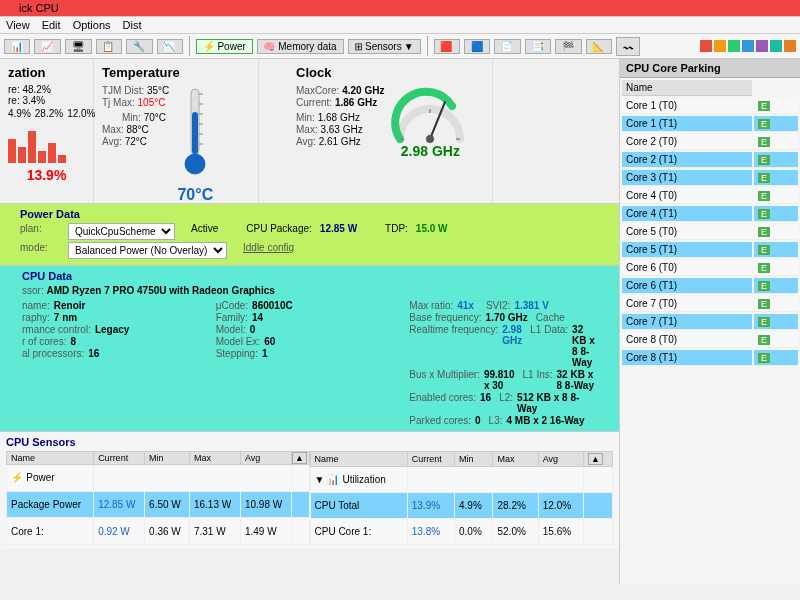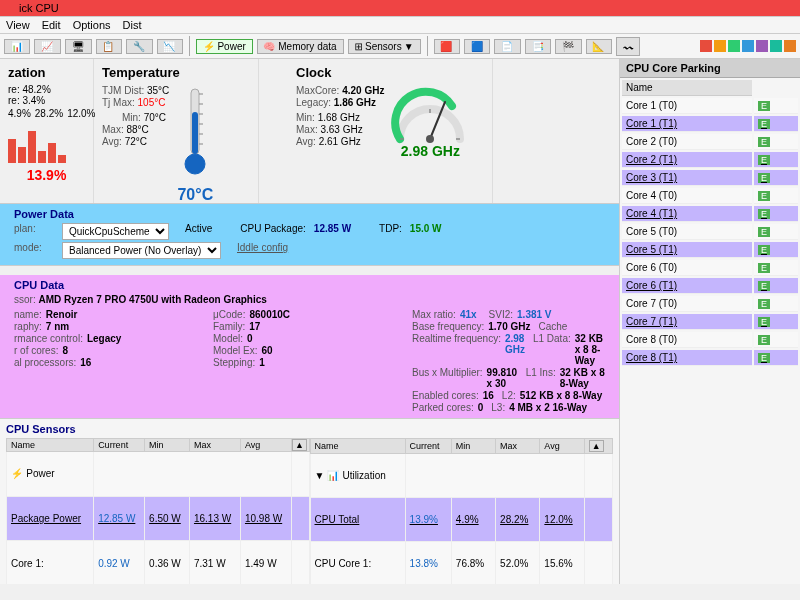--- a/index.html
+++ b/index.html
@@ -137,28 +137,28 @@
       padding: 2px 4px;
       text-align: left;
       border-bottom: 1px solid #ccc;
       font-weight: normal;
     }
     .core-table td {
       padding: 2px 4px;
       border-bottom: 1px solid #eee;
     }
     .core-row-even { background: #f8f8f8; }
-    .core-row-odd { background: #c4b5fd; text-decoration: underline; }
+    .core-row-odd { background: #7dd3fc; }
     .core-status-e { background: #4CAF50; color: white; padding: 0 3px; font-size: 9px; }
 
     
     .power-data-section {
       border-bottom: 1px solid #ccc;
-      padding: 4px 14px;
-      background: #7dd3fc;
+      padding: 4px 20px;
+      background: #bef264;
     }
     .power-data-section h4 {
       font-size: 11px;
       font-weight: bold;
       margin-bottom: 3px;
       color: #000080;
     }
     .power-data-row {
       display: flex;
       align-items: flex-start;
@@ -173,23 +173,22 @@
       border: 1px solid #aaa;
       background: white;
     }
     .power-value { color: #000080; font-weight: bold; }
     .power-green { color: green; font-weight: bold; }
     .power-link { color: #555; text-decoration: underline; cursor: pointer; }
 
     
     .cpu-data-section {
       border-bottom: 1px solid #ccc;
-      padding: 4px 14px;
-      background: #f0abfc;
-      margin-top: 9px;
+      padding: 4px 22px;
+      background: #5eead4;
     }
     .cpu-data-section h4 {
       font-size: 11px;
       font-weight: bold;
       margin-bottom: 3px;
       color: #000080;
     }
     .cpu-data-grid {
       display: grid;
       grid-template-columns: 1fr 1fr 1fr;
@@ -224,21 +223,21 @@
     }
     .sensors-table th {
       background: #e0e0e0;
       padding: 1px 4px;
       text-align: left;
       border: 1px solid #ccc;
       font-weight: normal;
       font-size: 9px;
     }
     .sensors-table td {
-      padding: 16px 4px;
+      padding: 7px 4px;
       border: 1px solid #eee;
     }
     .sensor-power-icon { color: #cc6600; }
 
     
     .sensors-scroll-btn {
       background: #e0e0e0;
       border: 1px solid #aaa;
       padding: 0 2px;
       cursor: pointer;
@@ -385,21 +384,21 @@
             <div class="highlight-value blue-text" style="font-size:16px; font-weight:bold; color:#1565C0;">70°C</div>
           </div>
         </div>
       </div>
 
       <div class="gauge-section clock-section">
         <h3>Clock</h3>
         <div style="display:flex; gap:6px;">
           <div class="clock-info">
             <div><span class="section-label">MaxCore:</span> <span class="data-value">4.20 GHz</span></div>
-            <div><span class="section-label">Legacy:</span> <span class="data-value">1.86 GHz</span></div>
+            <div><span class="section-label">Current:</span> <span class="data-value">1.86 GHz</span></div>
             <div style="margin-top:4px;"><span class="section-label">Min:</span> <span>1.68 GHz</span></div>
             <div><span class="section-label">Max:</span> <span>3.63 GHz</span></div>
             <div><span class="section-label">Avg:</span> <span>2.61 GHz</span></div>
           </div>
 
           <div style="text-align:center; flex-shrink:0; position:relative;">
             <svg width="80" height="65" viewBox="0 0 80 65">
 
               <path d="M 10 55 A 30 30 0 0 1 70 55" fill="none" stroke="#ddd" stroke-width="8" stroke-linecap="round"></path>
 
@@ -472,21 +471,21 @@
             </div>
         </div>
 
         <div class="cpu-col">
           <div class="cpu-row">
               <span class="cpu-key">μCode:</span>
               <span class="cpu-val">860010C</span>
             </div>
           <div class="cpu-row">
               <span class="cpu-key">Family:</span>
-              <span class="cpu-val">17</span>
+              <span class="cpu-val">14</span>
             </div>
           <div class="cpu-row">
               <span class="cpu-key">Model:</span>
               <span class="cpu-val">0</span>
             </div>
           <div class="cpu-row">
               <span class="cpu-key">Model Ex:</span>
               <span class="cpu-val">60</span>
             </div>
           <div class="cpu-row">
@@ -607,21 +606,21 @@
               <td>CPU Total</td>
               <td class="blue-text">13.9%</td>
               <td>4.9%</td>
               <td>28.2%</td>
               <td>12.0%</td>
               <td></td>
             </tr>
             <tr class="core-row-even">
               <td>CPU Core 1:</td>
               <td class="blue-text">13.8%</td>
-              <td>76.8%</td>
+              <td>0.0%</td>
               <td>52.0%</td>
               <td>15.6%</td>
               <td></td>
             </tr>
           </tbody>
         </table>
       </div>
     </div>
 
   </div>

